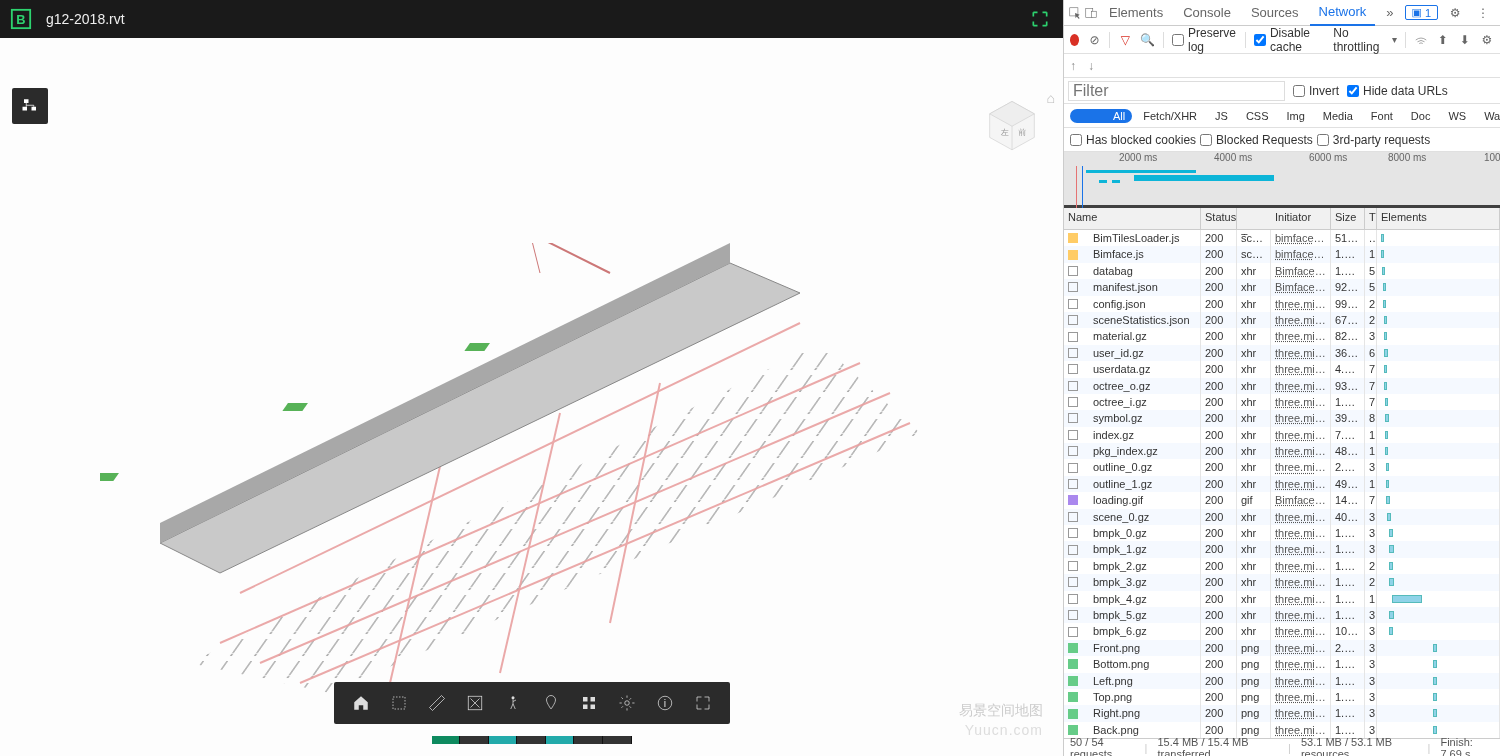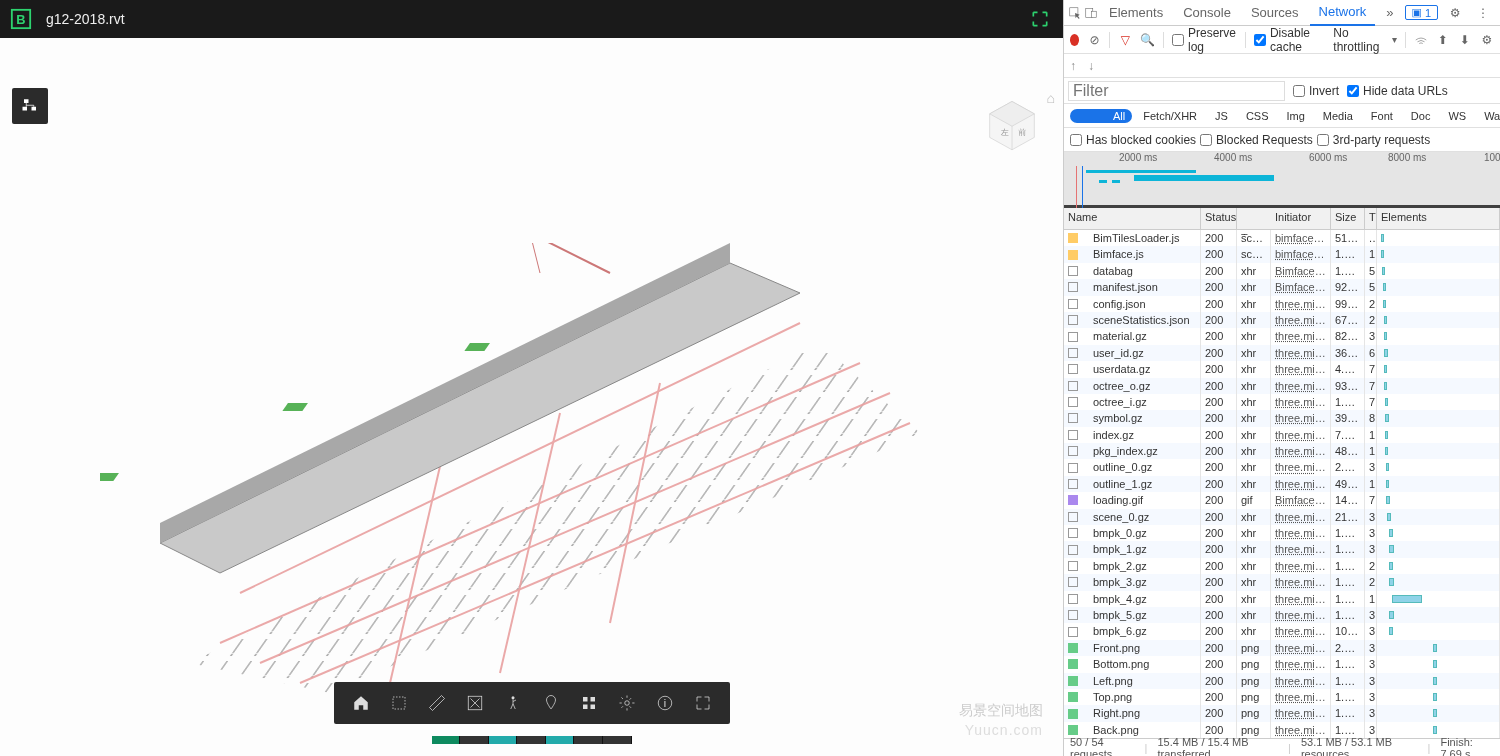--- a/index.html
+++ b/index.html
@@ -600,21 +600,21 @@
         </div>
       </div>
       <div class="row">
         <div class="cell name">
           <div class="file-ico xhr"></div>
           <span>scene_0.gz</span>
         </div>
         <div class="cell status">200</div>
         <div class="cell type">xhr</div>
         <div class="cell init">three.min.js:6</div>
-        <div class="cell size">213 ...</div>
+        <div class="cell size">408 ...</div>
         <div class="cell time">3...</div>
         <div class="cell wf">
           <div class="wf-bar" style="left:10px;width:4px"></div>
         </div>
       </div>
       <div class="row">
         <div class="cell name">
           <div class="file-ico xhr"></div>
           <span>bmpk_0.gz</span>
         </div>

